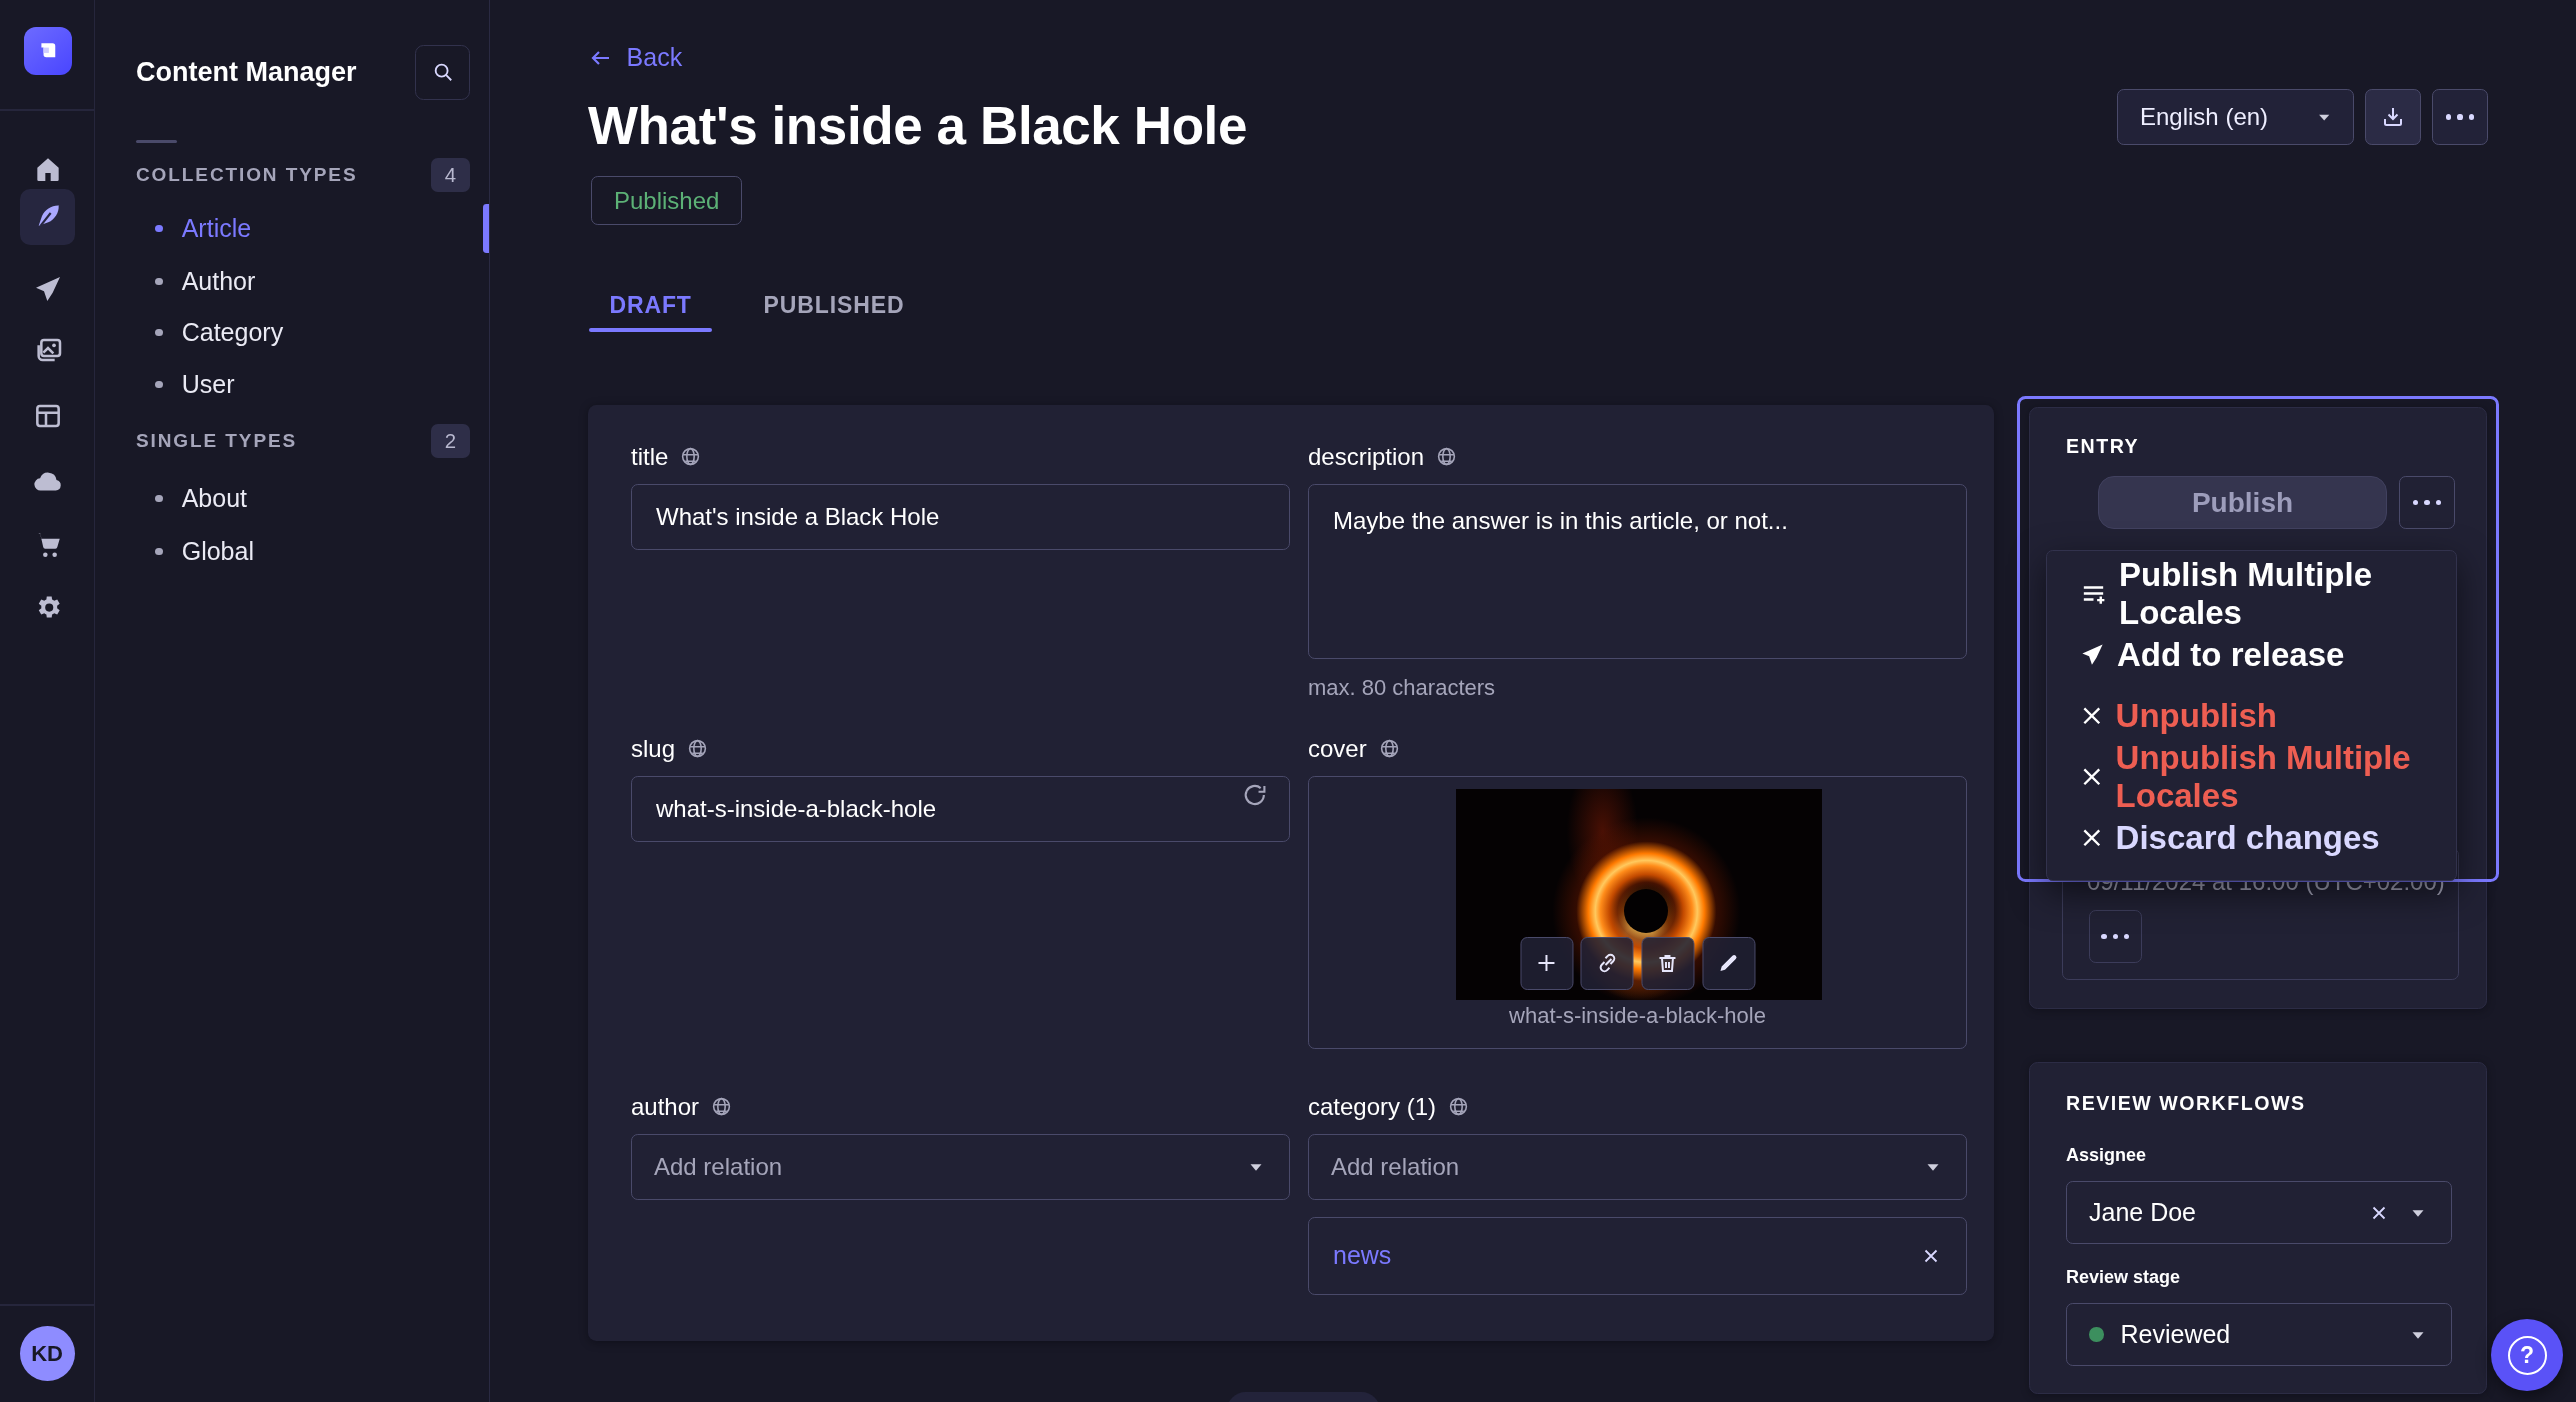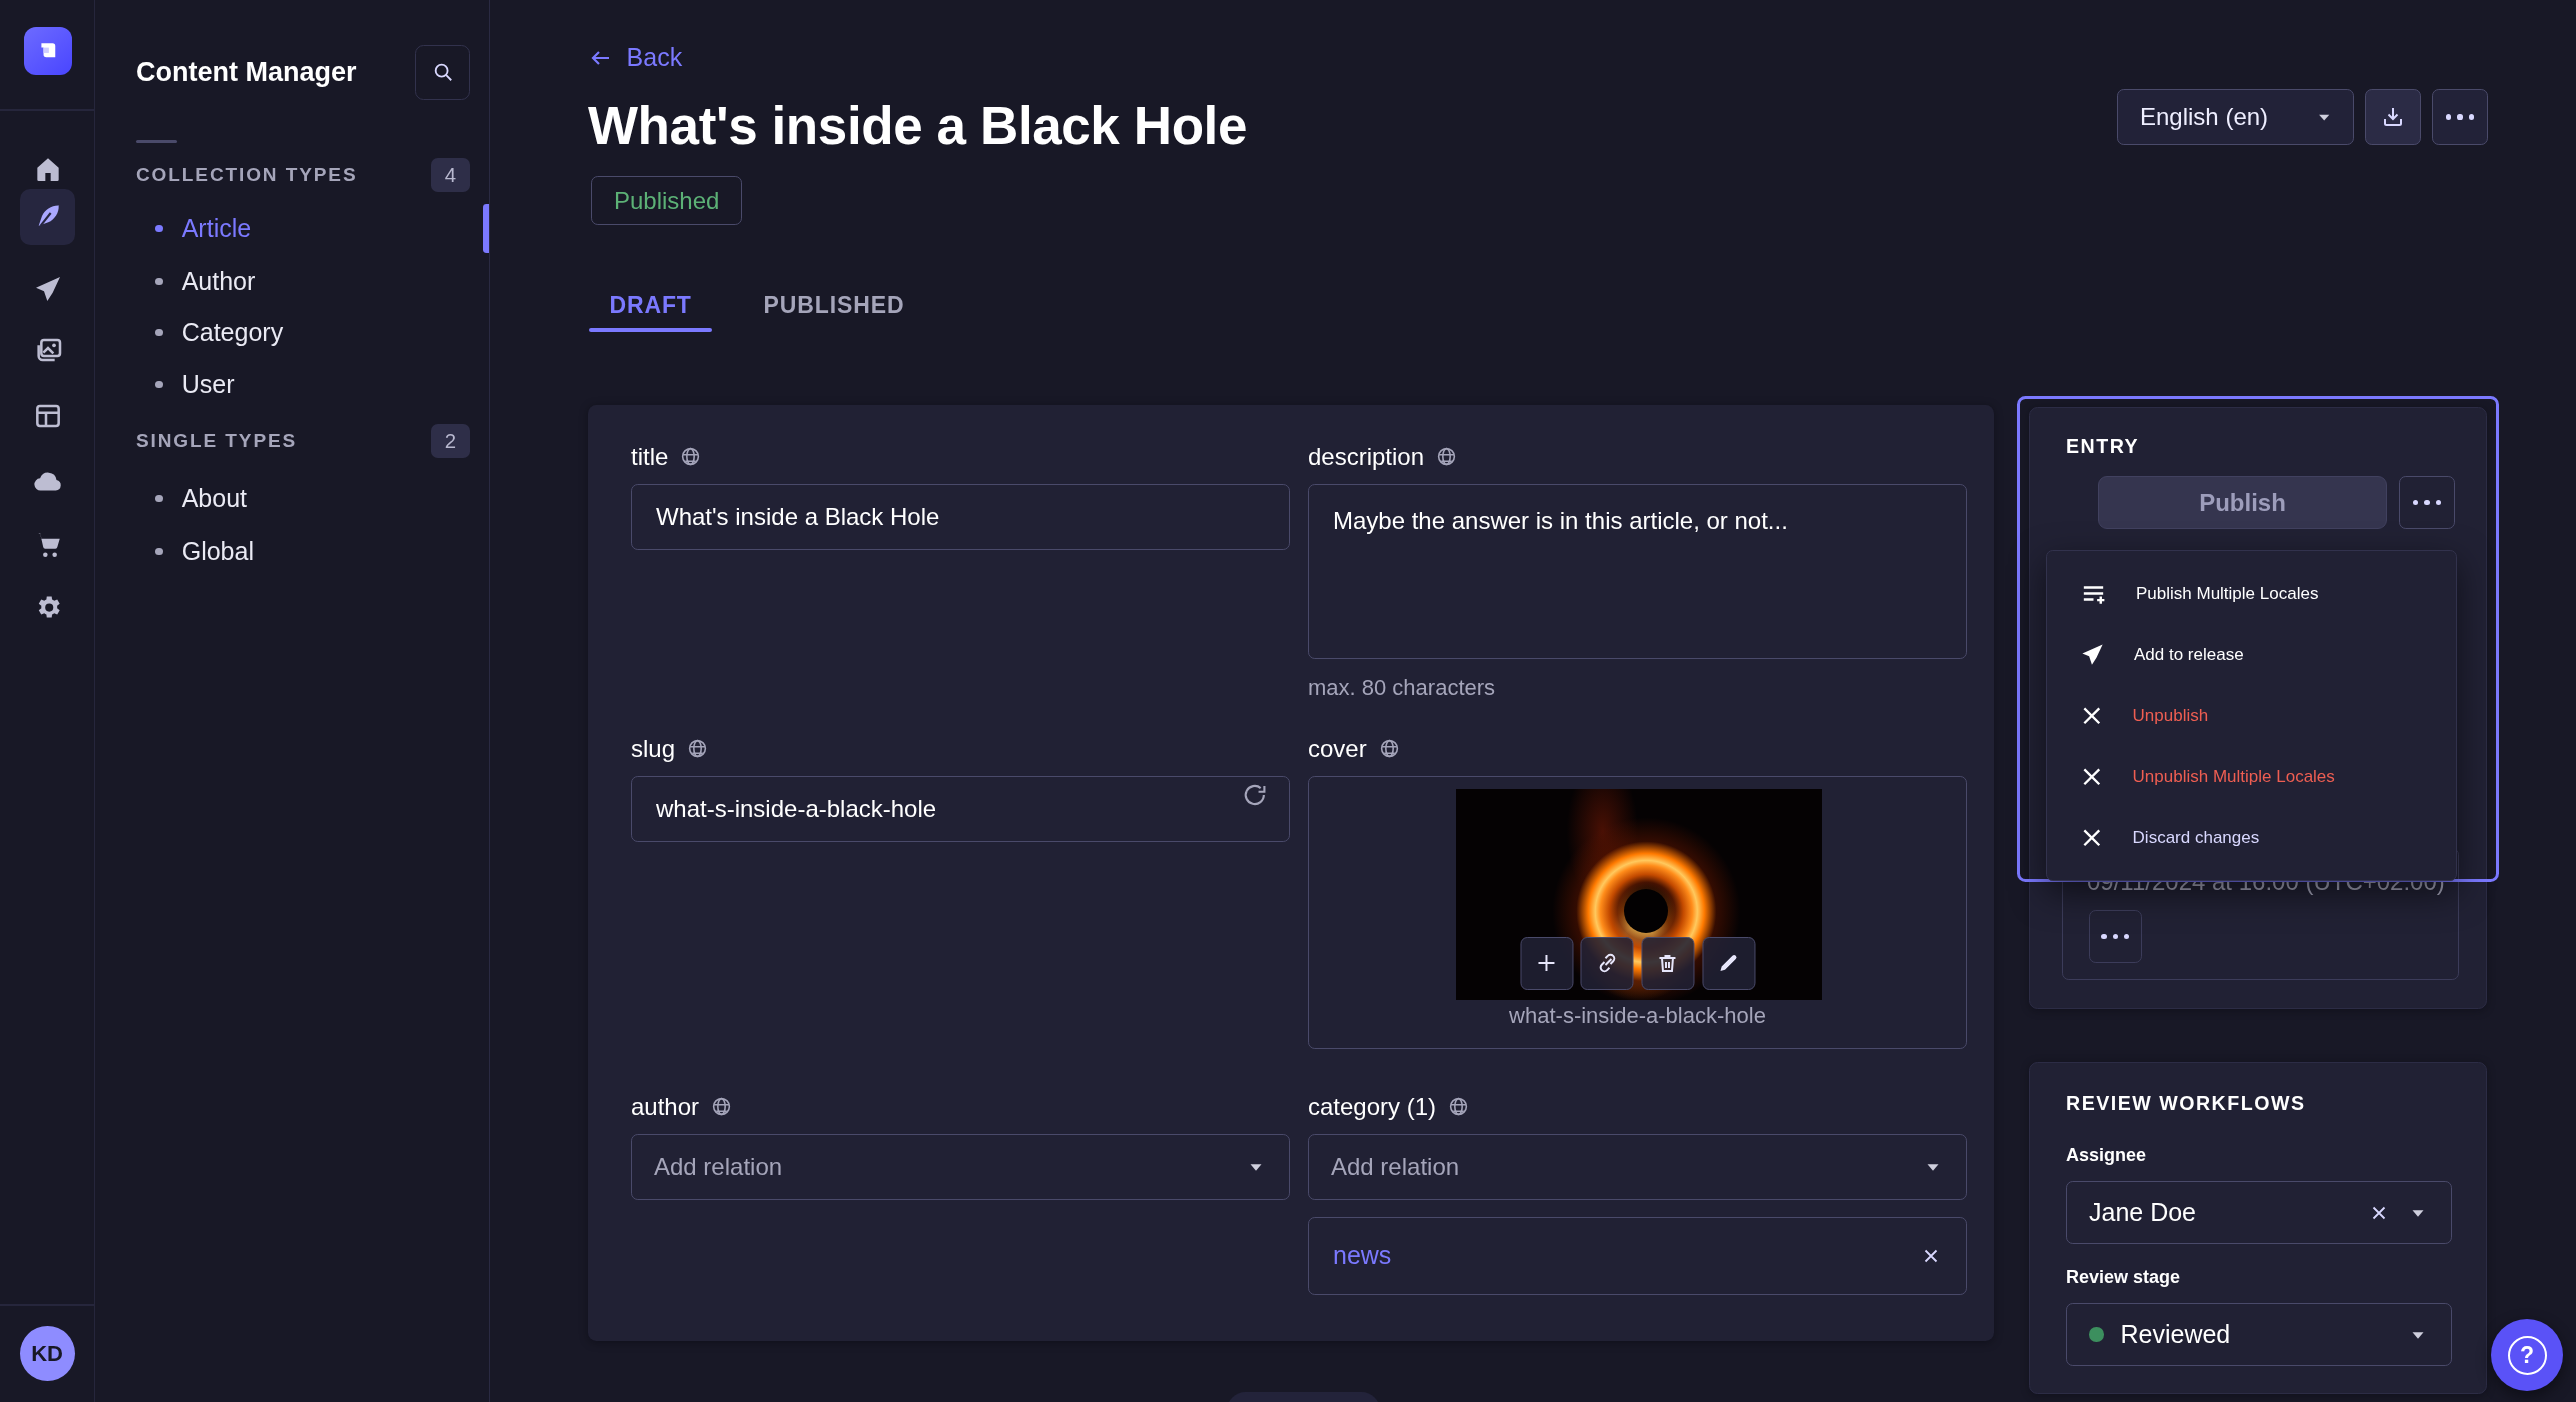--- a/index.html
+++ b/index.html
@@ -85,31 +85,31 @@
   .tag-box{margin-top:17px;height:78px;border:1.7px solid var(--border);border-radius:6.8px;display:flex;align-items:center;padding:0 24px;}
   .tag-box .tag-label{color:var(--accent);font-size:25px;}
   .tag-box .x{margin-left:auto;color:#d9d8ff;}
   .chev{color:#cfcfdd;}
 
   
   .card{position:absolute;background:var(--panel);border:1.7px solid #2c2c45;border-radius:8.5px;box-shadow:0 1.7px 8.5px rgba(3,3,10,.3);}
   .cardA{left:2029px;top:407px;width:458px;height:602px;z-index:1;}
   .entry-head{position:absolute;left:36px;top:27px;font-size:19.6px;font-weight:bold;letter-spacing:1.5px;color:#fff;}
   .pub-row{position:absolute;left:36px;top:68px;right:31px;display:flex;gap:12px;}
-  .publish-btn{flex:1;height:53px;background:#35354f;border:0.9px solid #41415f;border-radius:9px;color:#9d9dbb;
-               font-size:24px;font-weight:bold;display:flex;align-items:center;justify-content:center;margin-left:32px;}
+  .publish-btn{flex:1;height:53px;background:#35354f;border:0.9px solid #41415f;border-radius:16px;color:#9d9dbb;
+               font-size:28px;font-weight:bold;display:flex;align-items:center;justify-content:center;margin-left:32px;}
   .more-btn{width:56px;height:53px;border:1.7px solid var(--border);border-radius:6.8px;display:flex;align-items:center;justify-content:center;}
   .inner-box{position:absolute;left:32px;top:440px;width:397px;height:132px;border:1.7px solid #3c3c5a;border-radius:6.8px;}
   .pub-date{position:absolute;left:24px;top:19px;font-size:24px;color:var(--text-dim);white-space:nowrap;}
   .inner-more{position:absolute;left:25.6px;top:61px;width:53px;height:53px;border:1.7px solid #3c3c5a;border-radius:6.8px;
               display:flex;align-items:center;justify-content:center;}
   .purple-box{position:absolute;left:2017px;top:396px;width:482px;height:486px;border:3.4px solid var(--accent);border-radius:8.5px;z-index:5;pointer-events:none;}
   .menu{position:absolute;left:2046px;top:550px;width:411px;height:331px;background:#212134;border:1.7px solid var(--border-soft);
         border-radius:6.8px;box-shadow:0 12px 34px rgba(0,0,0,.55);z-index:10;padding-top:12px;}
-  .menu-item{height:61px;display:flex;align-items:center;padding:0 25.6px 0 32px;gap:28px;font-size:17px;color:#fff;cursor:pointer;}
+  .menu-item{height:61px;display:flex;align-items:center;padding:0 25.6px 0 32px;gap:11px;font-size:33px;color:#fff;cursor:pointer;font-weight:bold;}
   .menu-item .mi-icon{color:#fff;flex:0 0 auto;}
   .menu-item.danger{color:var(--danger);}
   .menu-item.muted{color:#d9d8ff;}
 
   .cardC{left:2029px;top:1062px;width:458px;height:332px;}
   .rw-head{position:absolute;left:36px;top:29px;font-size:19.6px;font-weight:bold;letter-spacing:1.5px;}
   .rw-label{position:absolute;left:36px;font-size:18px;font-weight:bold;}
   .rw-sel{position:absolute;left:36px;right:34px;height:63px;border:1.7px solid var(--border);border-radius:6.8px;
           display:flex;align-items:center;padding:0 22px;font-size:25px;gap:17px;}
   .rw-sel .spacer{flex:1;}

